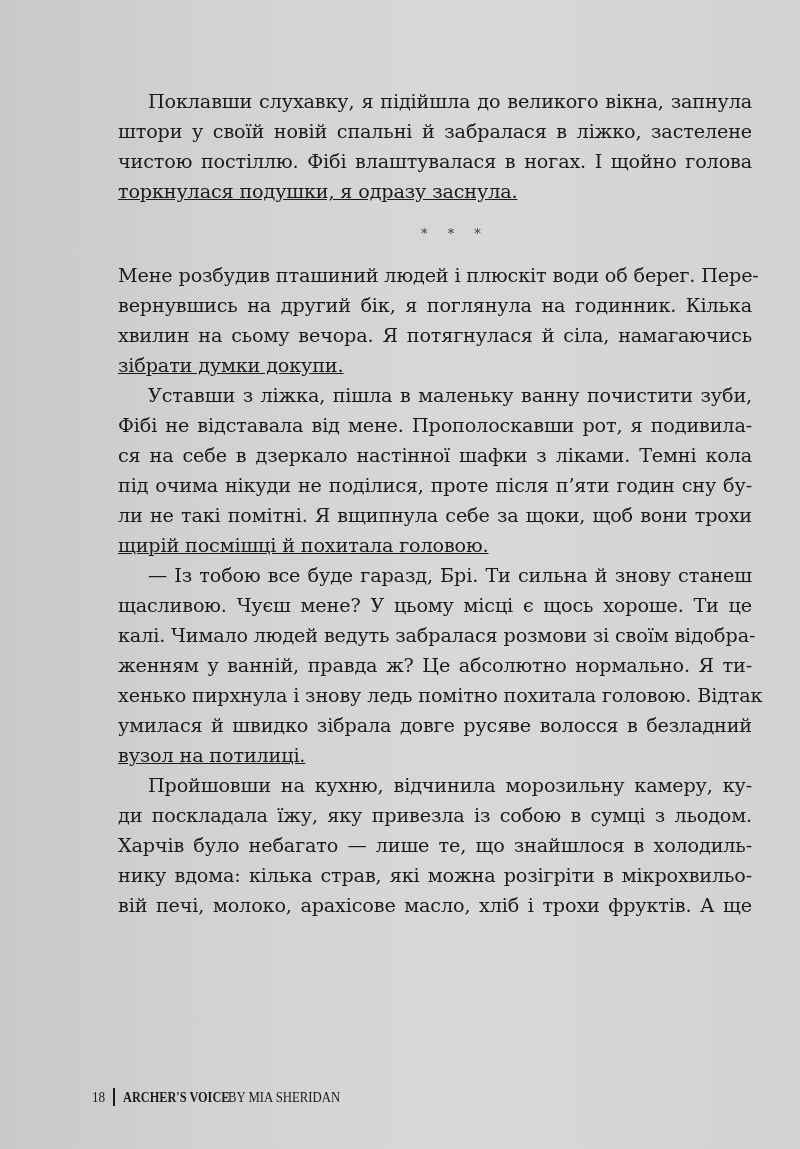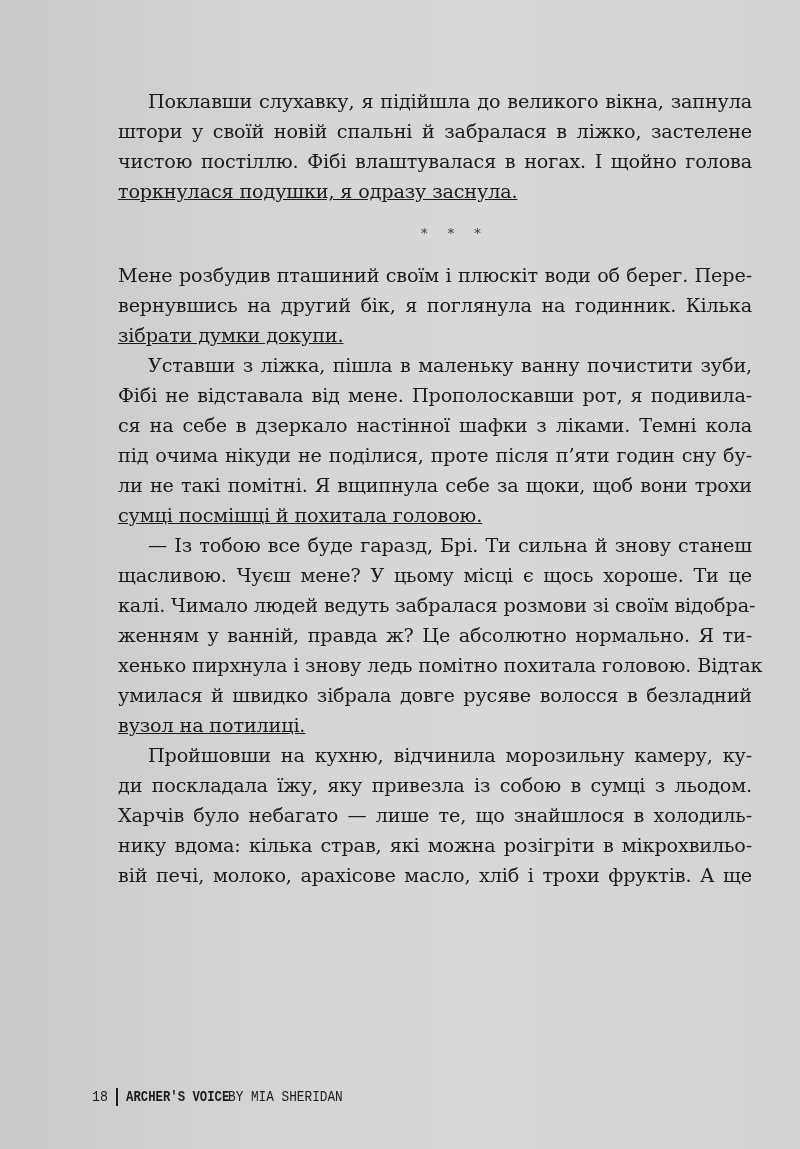--- a/index.html
+++ b/index.html
@@ -53,21 +53,21 @@
       color: #3a3a3c;
       padding-left: 40px;
     }
     .spacer-sep {
       height: 12px;
     }
     .footer {
       position: absolute;
       left: 92px;
       top: 1088px;
-      font-family: Liberation Mono, monospace;
+      font-family: Liberation Serif, serif;
       font-size: 15px;
       color: #1b1b1d;
       display: flex;
       align-items: center;
       letter-spacing: 0px;
     }
     .footer .page-num {
       font-weight: normal;
       transform: scaleX(0.88);
       transform-origin: left center;
@@ -104,32 +104,33 @@
       <span class="line">штори у своїй новій спальні й забралася в ліжко, застелене</span>
       <span class="line">чистою постіллю. Фібі влаштувалася в ногах. І щойно голова</span>
       <span class="line last">торкнулася подушки, я одразу заснула.</span>
     </div>
 
     <div class="spacer-sep"></div>
     <span class="separator">* * *</span>
     <div class="spacer-sep"></div>
 
     <div>
-      <span class="line">Мене розбудив пташиний своїм і плюскіт води об берег. Пере-</span>
+      <span class="line">Мене розбудив пташиний людей і плюскіт води об берег. Пере-</span>
       <span class="line">вернувшись на другий бік, я поглянула на годинник. Кілька</span>
+      <span class="line">хвилин на сьому вечора. Я потягнулася й сіла, намагаючись</span>
       <span class="line last">зібрати думки докупи.</span>
     </div>
 
     <div>
       <span class="line indent">Уставши з ліжка, пішла в маленьку ванну почистити зуби,</span>
       <span class="line">Фібі не відставала від мене. Прополоскавши рот, я подивила-</span>
       <span class="line">ся на себе в дзеркало настінної шафки з ліками. Темні кола</span>
       <span class="line">під очима нікуди не поділися, проте після п’яти годин сну бу-</span>
       <span class="line">ли не такі помітні. Я вщипнула себе за щоки, щоб вони трохи</span>
-      <span class="line last">сумці посмішці й похитала головою.</span>
+      <span class="line last">щирій посмішці й похитала головою.</span>
     </div>
 
     <div>
       <span class="line indent">— Із тобою все буде гаразд, Брі. Ти сильна й знову станеш</span>
       <span class="line">щасливою. Чуєш мене? У цьому місці є щось хороше. Ти це</span>
     </div>
 
     <div>
       <span class="line">калі. Чимало людей ведуть забралася розмови зі своїм відобра-</span>
       <span class="line">женням у ванній, правда ж? Це абсолютно нормально. Я ти-</span>

